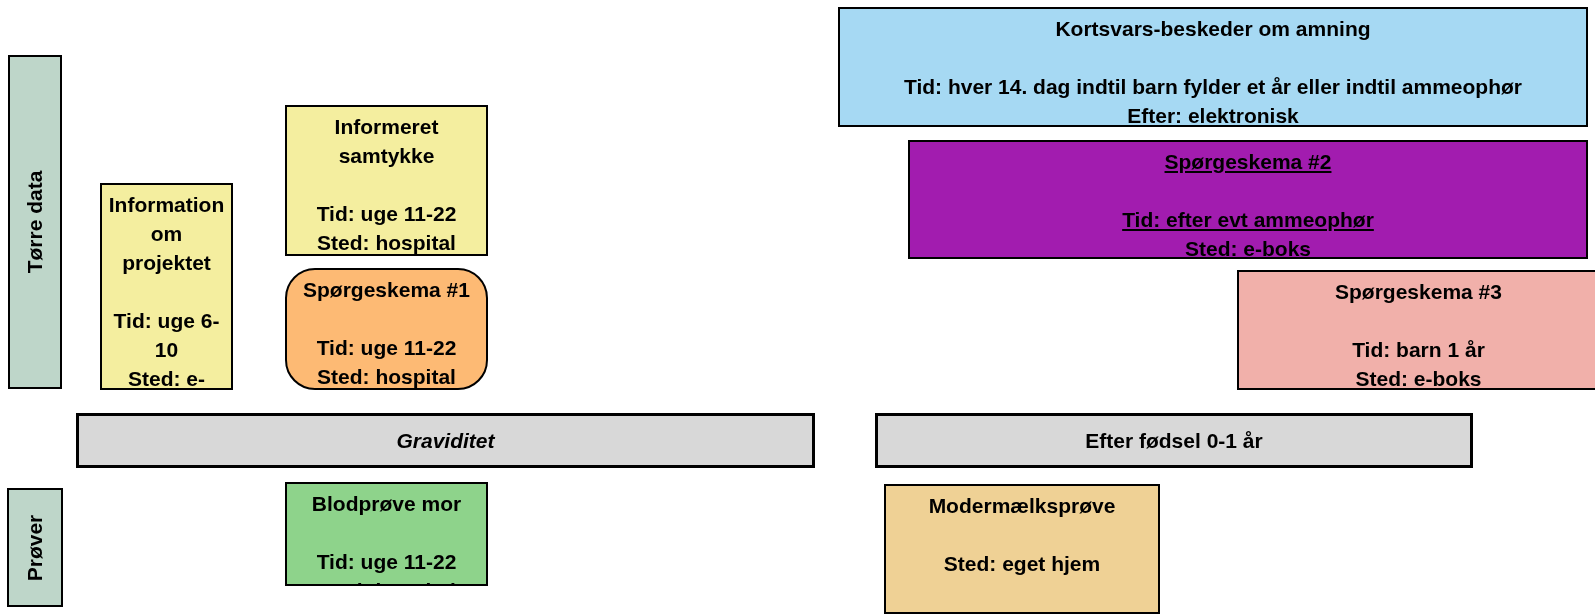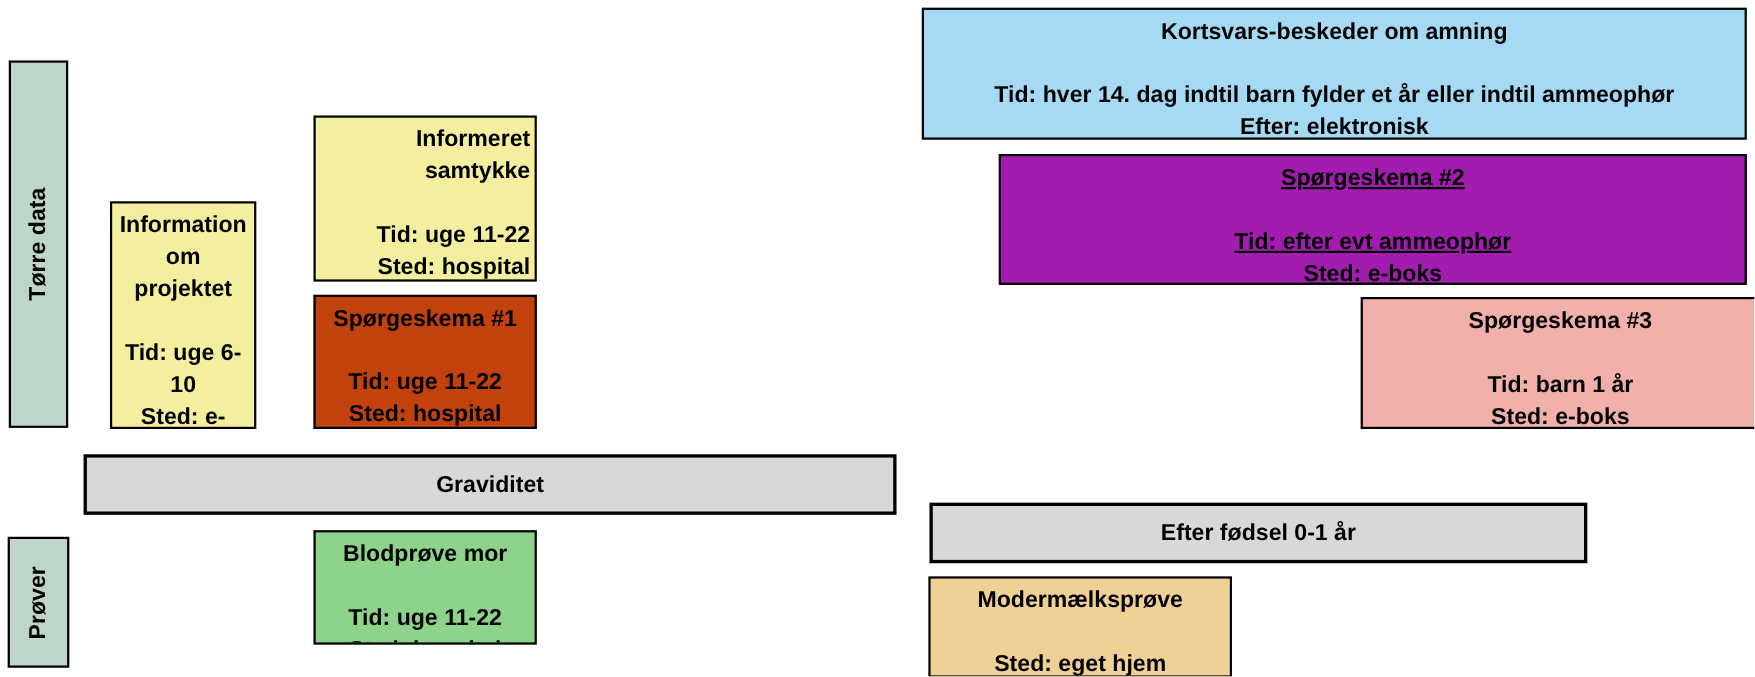--- a/index.html
+++ b/index.html
@@ -52,24 +52,24 @@
   }
   
   #lbl-torre    { left: 8px;    top: 55px;  width: 54px;  height: 334px; }
   #box-info     { left: 100px;  top: 183px; width: 133px; height: 207px; }
   #box-samtykke { left: 285px;  top: 105px; width: 203px; height: 151px; }
   #box-sp1      { left: 285px;  top: 268px; width: 203px; height: 122px; }
   #box-kortsvars{ left: 838px;  top: 7px;   width: 750px; height: 120px; }
   #box-sp2      { left: 908px;  top: 140px; width: 680px; height: 119px; }
   #box-sp3      { left: 1237px; top: 270px; width: 363px; height: 120px; }
   #bar-grav     { left: 76px;   top: 413px; width: 739px; height: 55px; }
-  #bar-efter    { left: 845px;  top: 413px; width: 598px; height: 55px; margin-top: 44px; }
+  #bar-efter    { left: 875px;  top: 413px; width: 598px; height: 55px; }
   #lbl-prover   { left: 7px;    top: 488px; width: 56px;  height: 119px; }
   #box-blod     { left: 285px;  top: 482px; width: 203px; height: 104px; }
-  #box-milk     { left: 844px;  top: 484px; width: 276px; height: 92px; margin-top: 40px; }
+  #box-milk     { left: 884px;  top: 484px; width: 276px; height: 130px; }
 </style>
 </head>
 <body>
 
 <div id="canvas">
 
   <div class="vlabel" id="lbl-torre" style="background: rgb(190, 214, 201);">
     <span class="vtext">Tørre data</span>
   </div>
 
@@ -77,28 +77,28 @@
     <span class="vtext">Prøver</span>
   </div>
 
   <div class="node" id="box-info" style="background: rgb(244, 238, 159);">
     <div class="box-title">Information om projektet</div>
     <div class="gap"></div>
     <div class="box-line">Tid: uge 6-10</div>
     <div class="box-line">Sted: e-boks, vedhæftet indkaldelse</div>
   </div>
 
-  <div class="node" id="box-samtykke" style="background: rgb(244, 238, 159); text-align: right;">
+  <div class="node" id="box-samtykke" style="background: rgb(244, 238, 159);">
     <div class="box-title">Informeret samtykke</div>
     <div class="gap"></div>
     <div class="box-line">Tid: uge 11-22</div>
     <div class="box-line">Sted: hospital</div>
   </div>
 
-  <div class="node" id="box-sp1" style="background: #c2410c;">
+  <div class="node" id="box-sp1" style="background: #fdba74; border-radius: 30px;">
     <div class="box-title">Spørgeskema #1</div>
     <div class="gap"></div>
     <div class="box-line">Tid: uge 11-22</div>
     <div class="box-line">Sted: hospital</div>
   </div>
 
   <div class="node" id="box-kortsvars" style="background: rgb(166, 217, 243);">
     <div class="box-title">Kortsvars-beskeder om amning</div>
     <div class="gap"></div>
     <div class="box-line">Tid: hver 14. dag indtil barn fylder et år eller indtil ammeophør</div>
@@ -112,21 +112,21 @@
     <div class="box-line">Sted: e-boks</div>
   </div>
 
   <div class="node" id="box-sp3" style="background: rgb(241, 176, 170);">
     <div class="box-title">Spørgeskema #3</div>
     <div class="gap"></div>
     <div class="box-line">Tid: barn 1 år</div>
     <div class="box-line">Sted: e-boks</div>
   </div>
 
-  <div class="bar" id="bar-grav" style="background: rgb(216, 216, 216);">
+  <div class="bar" id="bar-grav" style="background: rgb(216, 216, 216); font-style: italic;">
     <span>Graviditet</span>
   </div>
 
   <div class="bar" id="bar-efter" style="background: rgb(216, 216, 216);">
     <span>Efter fødsel 0-1 år</span>
   </div>
 
   <div class="node" id="box-blod" style="background: rgb(142, 211, 139);">
     <div class="box-title">Blodprøve mor</div>
     <div class="gap"></div>

